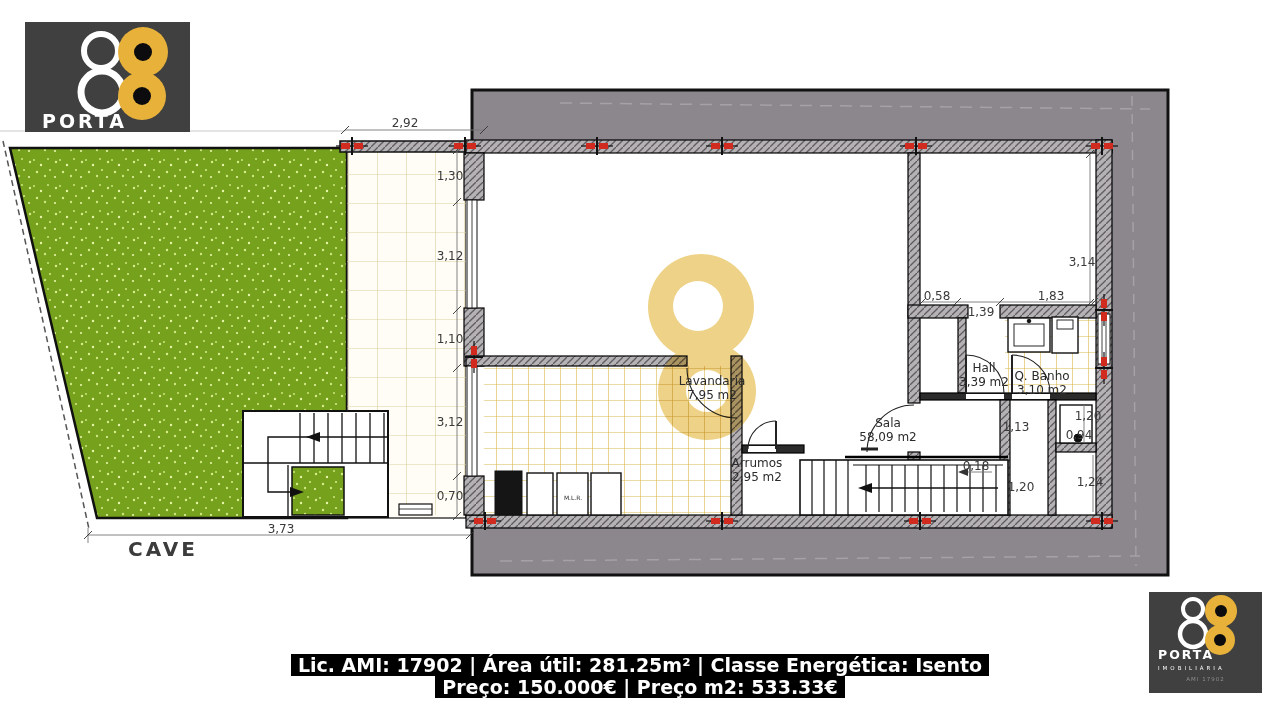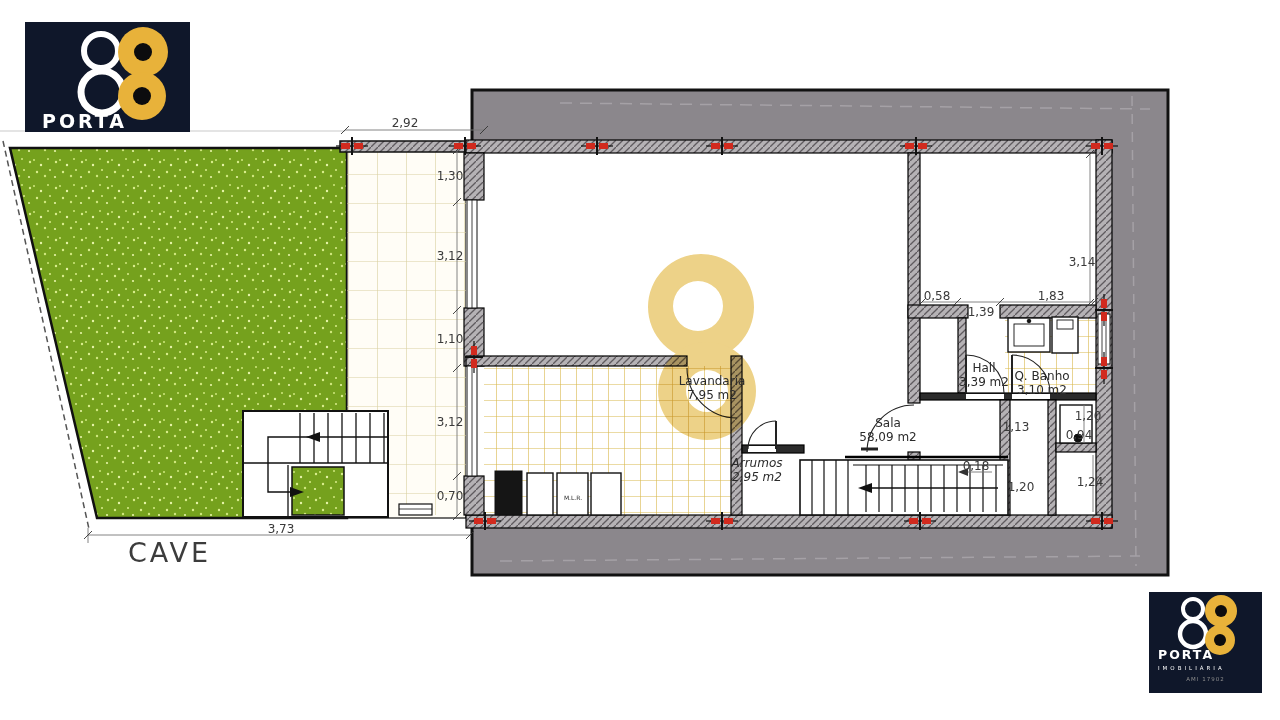--- a/index.html
+++ b/index.html
@@ -1,20 +1,20 @@
 <!DOCTYPE html>
 <html><head>
 <meta charset="utf-8">
 <style>
   html,body{margin:0;padding:0;background:#ffffff;}
   #stage{position:relative;width:1280px;height:720px;overflow:hidden;background:#ffffff;
          font-family:"DejaVu Sans","Liberation Sans",sans-serif;}
   #plan-svg{position:absolute;left:0;top:0;}
   
-  .logo{position:absolute;background:#0f172a;}
+  .logo{position:absolute;background:#404040;}
   .logo-tl{left:25px;top:22px;width:165px;height:110px;}
   .logo-br{left:1149px;top:592px;width:113px;height:101px;}
   .logo svg{position:absolute;left:0;top:0;}
   .brand-name{position:absolute;color:#fff;font-weight:700;white-space:nowrap;}
   .brand-sub{position:absolute;color:#fff;white-space:nowrap;}
   .brand-ami{position:absolute;color:#8e8e8e;white-space:nowrap;}
   .logo-tl .brand-name{left:17px;top:88px;font-size:19px;letter-spacing:3px;}
   .logo-tl .brand-sub{left:15px;top:114px;font-size:8px;letter-spacing:4.5px;}
   .logo-br .brand-name{left:9px;top:55px;font-size:12.5px;letter-spacing:2px;}
   .logo-br .brand-sub{left:9px;top:73px;font-size:5.5px;letter-spacing:3px;}
@@ -22,22 +22,22 @@
   
   #caption-wrap{position:absolute;left:0;right:0;top:654px;text-align:center;line-height:0;}
   .cap{display:inline-block;background:#000;color:#fff;font-weight:700;font-size:19px;
        line-height:22px;padding:0 7px;white-space:nowrap;}
   
   #plan-labels{position:absolute;left:0;top:0;width:1280px;height:720px;pointer-events:none;}
   .dim{position:absolute;transform:translate(-50%,-50%);font-size:12px;color:#3a3a3a;white-space:nowrap;}
   .room-lbl{position:absolute;transform:translate(-50%,-50%);text-align:center;
             font-size:12px;line-height:1.2;color:#2b2b2b;white-space:nowrap;}
   .eq-lbl{position:absolute;transform:translate(-50%,-50%);font-size:6px;color:#2b2b2b;white-space:nowrap;}
-  .floor-label{position:absolute;left:128px;top:537px;font-size:27px;letter-spacing:3px;
-               color:#3c3c3c;font-weight:400;}
+  .floor-label{position:absolute;left:128px;top:537px;font-size:20px;letter-spacing:3px;
+               color:#3c3c3c;font-weight:700;}
   
   #watermark{mix-blend-mode:multiply;opacity:.8;}
 </style>
 </head>
 <body>
 
 <div id="stage">
 
   <svg id="plan-svg" width="1280" height="720" viewBox="0 0 1280 720">
     <defs>
@@ -275,21 +275,21 @@
       <div class="dim" style="left: 1021px; top: 487px;">1,20</div>
       <div class="dim" style="left: 976px; top: 466px;">0,18</div>
       <div class="room-lbl" style="left: 712px; top: 388px;">
         <div>Lavandaria</div>
         <div>7,95 m2</div>
       </div>
       <div class="room-lbl" style="left: 888px; top: 430px;">
         <div>Sala</div>
         <div>58,09 m2</div>
       </div>
-      <div class="room-lbl" style="left: 757px; top: 470px; font-style: italic;">
+      <div class="room-lbl" style="left: 757px; top: 470px;">
         <div>Arrumos</div>
         <div>2,95 m2</div>
       </div>
       <div class="room-lbl" style="left: 984px; top: 375px;">
         <div>Hall</div>
         <div>3,39 m2</div>
       </div>
       <div class="room-lbl" style="left: 1042px; top: 383px;">
         <div>Q. Banho</div>
         <div>3,10 m2</div>
@@ -321,14 +321,18 @@
         <circle cx="71" cy="48" r="15"></circle>
       </g>
       <circle cx="72" cy="19" r="6" fill="#0c0c0e"></circle>
       <circle cx="71" cy="48" r="6" fill="#0c0c0e"></circle>
     </svg>
     <div class="brand-name">PORTA</div>
     <div class="brand-sub">IMOBILIÁRIA</div>
     <div class="brand-ami">AMI 17902</div>
   </div>
 
+  <div id="caption-wrap">
+    <div class="cap">Lic. AMI: 17902 | Área útil: 281.25m² | Classe Energética: Isento</div><br>
+    <div class="cap">Preço: 150.000€ | Preço m2: 533.33€</div>
+  </div>
 
 </div>
 
 </body></html>

